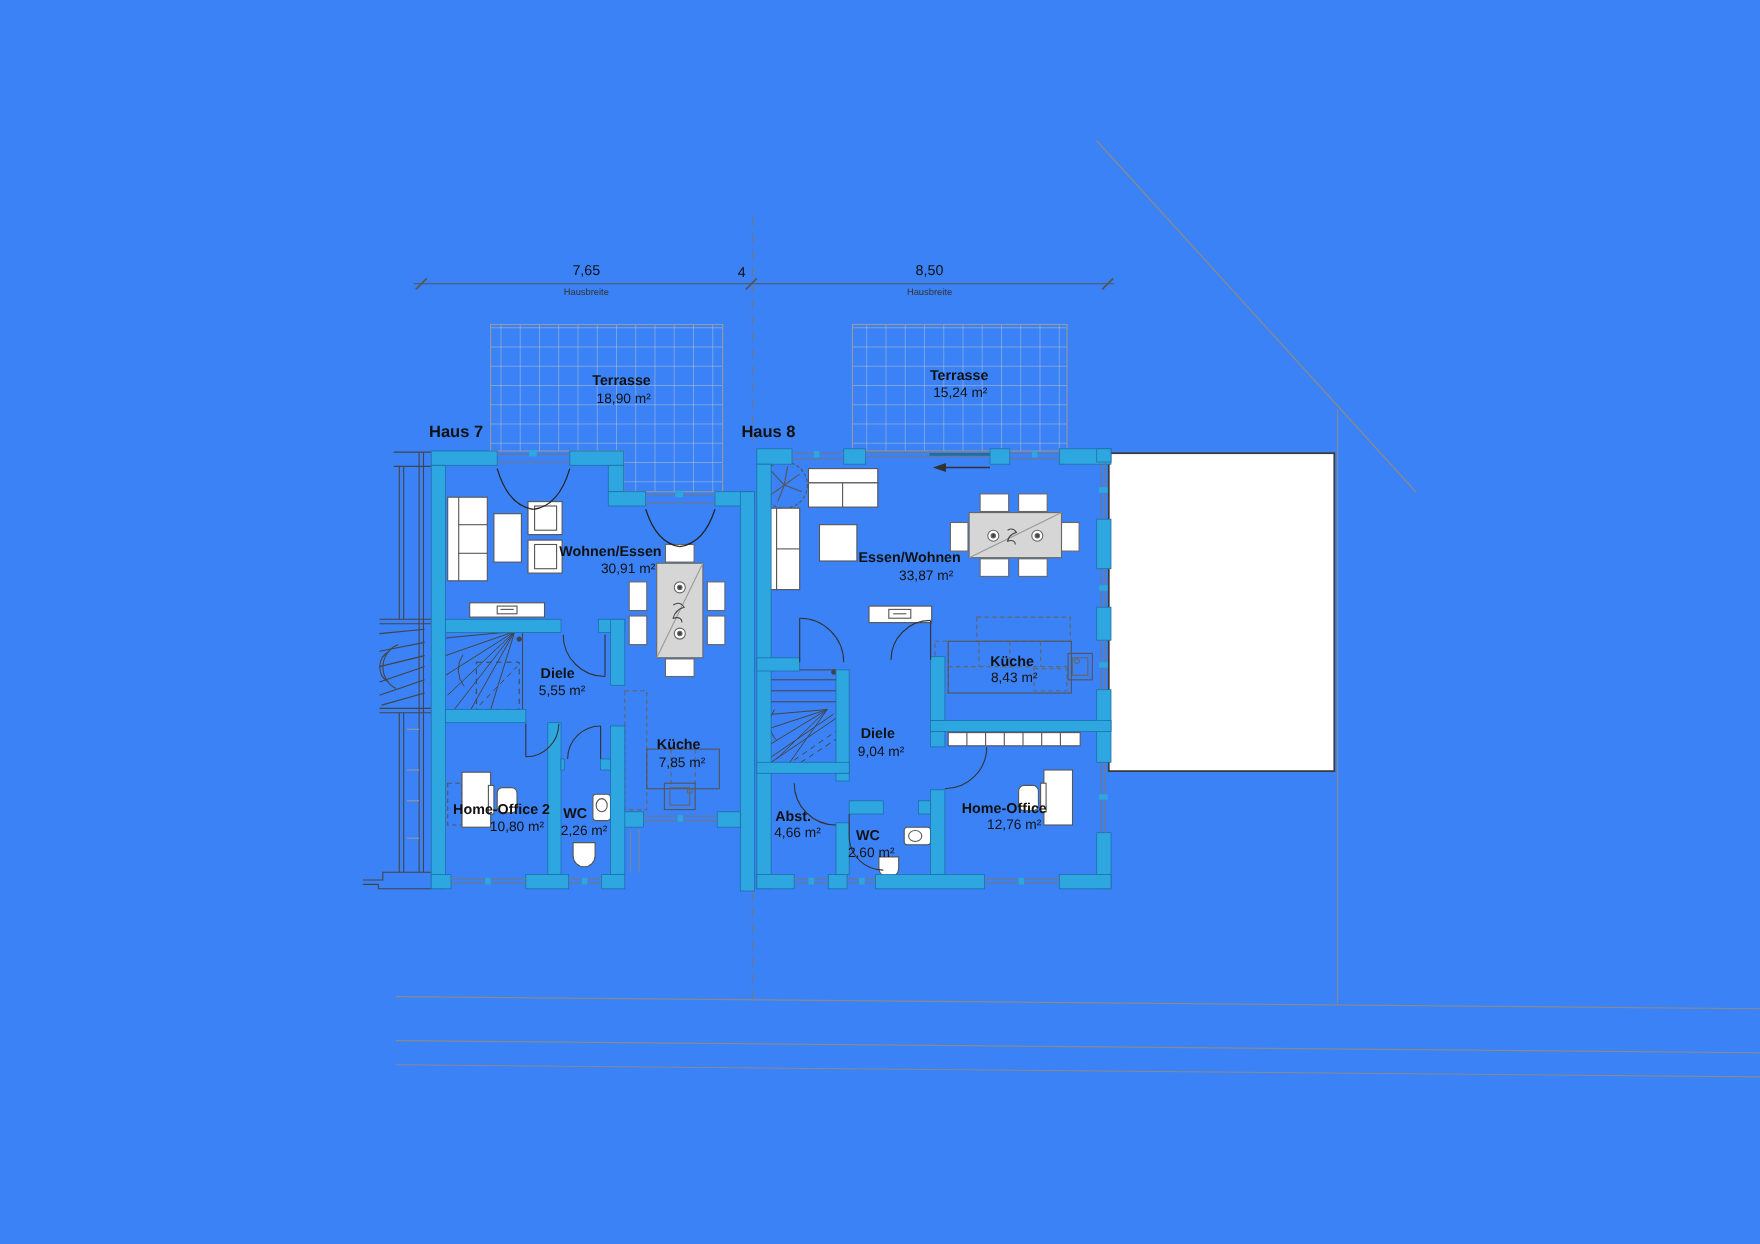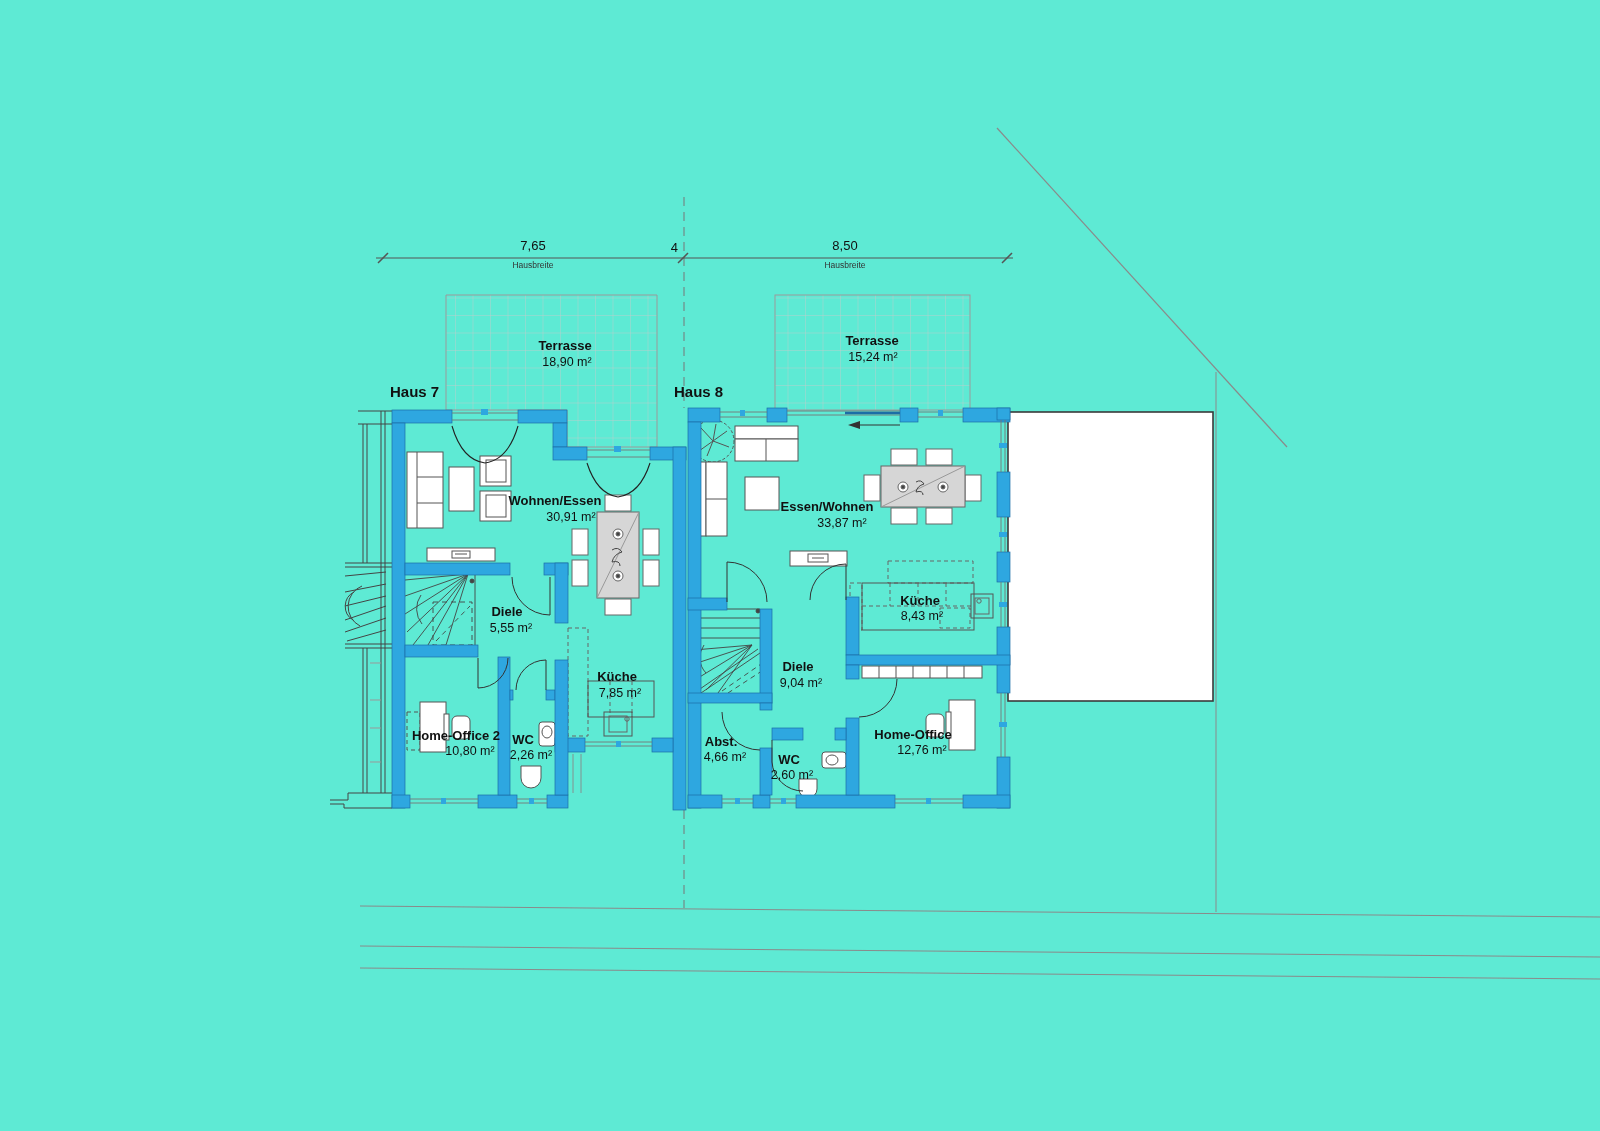--- a/index.html
+++ b/index.html
@@ -1,16 +1,16 @@
 <!DOCTYPE html>
 <html><head>
 <meta charset="utf-8">
 <style>
   html,body{margin:0;padding:0;background:#ffffff;}
-  .canvas{position:relative;width:1600px;height:1131px;background:#5eead4;overflow:hidden;
+  .canvas{position:relative;width:1600px;height:1131px;background:#3b82f6;overflow:hidden;
           font-family:"Liberation Sans", sans-serif;}
   svg text{fill:#111;}
   .room-name{font-size:13px;font-weight:bold;}
   .room-area{font-size:12.5px;}
   .haus-label{font-size:15px;font-weight:bold;}
   .dim-num{font-size:13px;}
   .dim-sub{font-size:8.5px;fill:#333;}
 </style>
 </head>
 <body>

